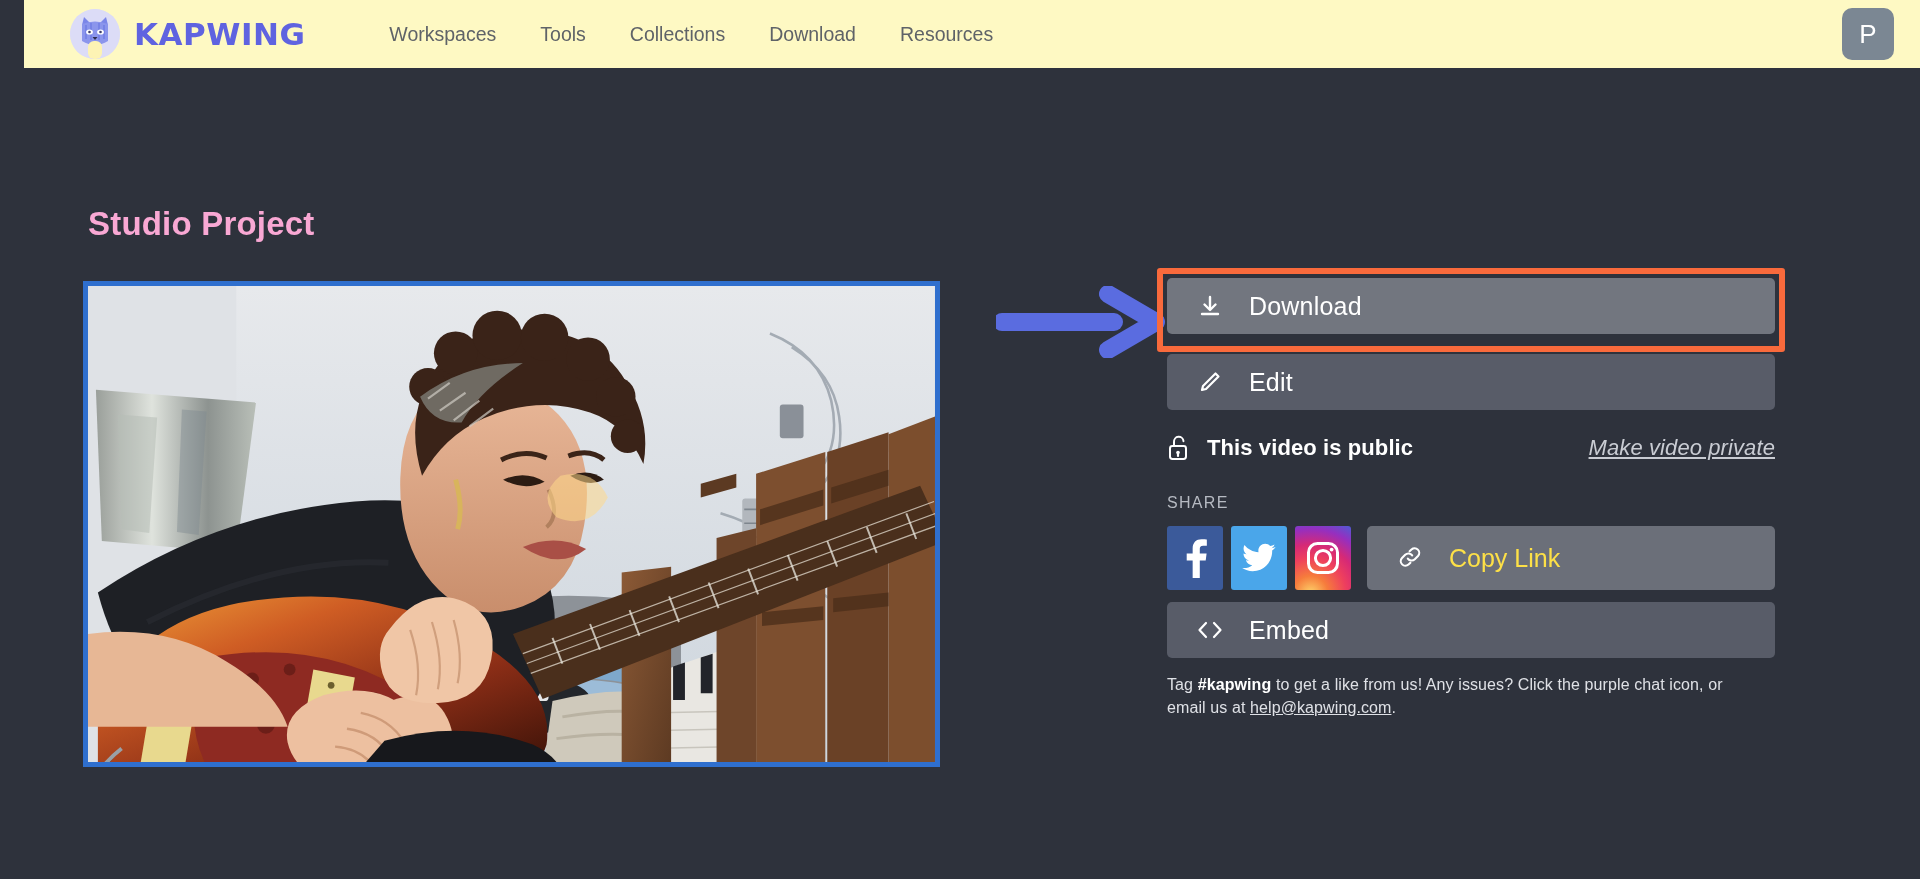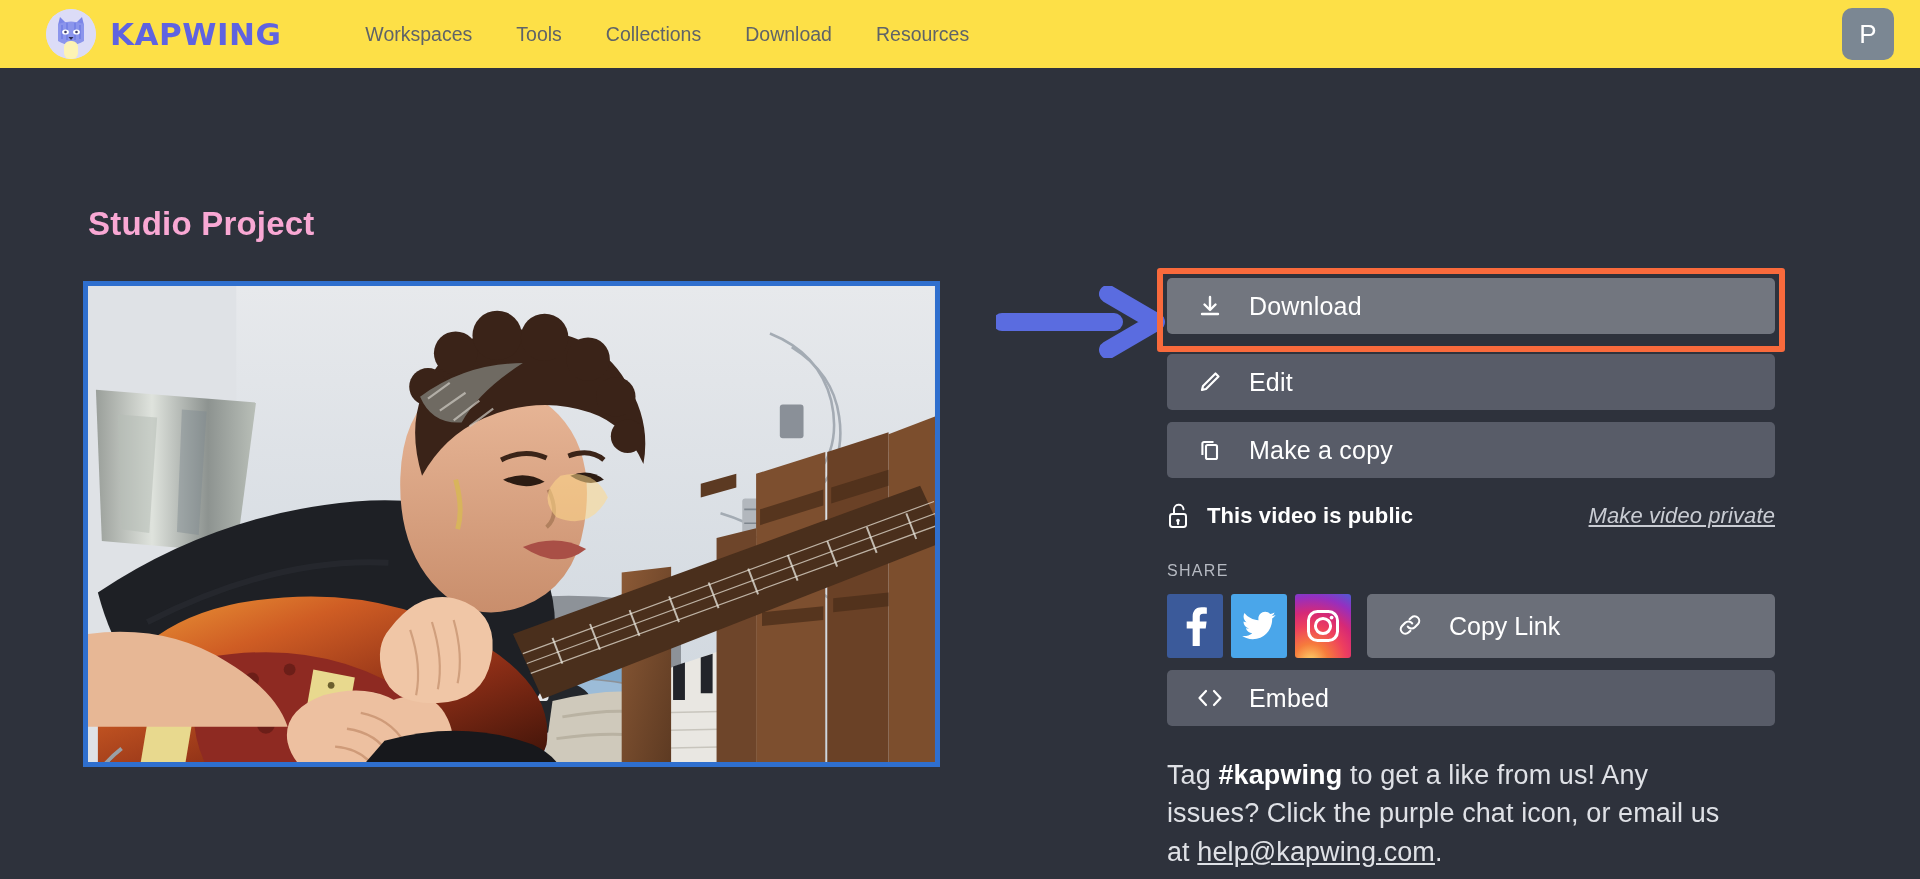--- a/index.html
+++ b/index.html
@@ -13,25 +13,26 @@
   body {
     font-family: "Liberation Sans", sans-serif;
     background: #2e323c;
     color: #ffffff;
     -webkit-font-smoothing: antialiased;
   }
 
   
   .topbar {
     height: 68px;
-    background: #fde047;
+    background: #fef9c3;
     display: flex;
     align-items: center;
     padding: 0 26px 0 46px;
     position: relative;
+    margin-left: 24px;
   }
 
   .brand {
     display: flex;
     align-items: center;
     gap: 14px;
     flex: 0 0 auto;
   }
 
   .brand-mark {
@@ -232,31 +233,31 @@
     height: 64px;
     background: #6b6f79;
     border-radius: 5px;
     display: flex;
     align-items: center;
     padding-left: 30px;
     gap: 26px;
     cursor: pointer;
     margin-left: 8px;
     border: none;
-    color: #ffffff;
+    color: #fde047;
     font-family: inherit;
   }
   .copy-link-btn .label { font-size: 25px; font-weight: 500; }
 
   .embed-btn { margin-top: 6px; }
 
   
   .foot-note {
-    margin-top: 30px;
-    font-size: 27px;
+    margin-top: 16px;
+    font-size: 16px;
     line-height: 1.42;
     color: #dfe1e6;
     max-width: 580px;
     letter-spacing: 0.1px;
   }
   .foot-note b { font-weight: 700; color: #ffffff; }
   .foot-note a {
     color: #dfe1e6;
     text-decoration: underline;
   }
@@ -521,29 +522,20 @@
 
     <button class="action-btn" style="margin-top:20px;">
       <span class="bicon">
         <svg width="24" height="24" viewBox="0 0 24 24" fill="none" stroke="#ffffff" stroke-width="2.2" stroke-linecap="round" stroke-linejoin="round">
           <path d="M17.5 3.5 L20.5 6.5 L8 19 L4 20 L5 16 Z"></path>
         </svg>
       </span>
       <span class="label">Edit</span>
     </button>
 
-    <button class="action-btn">
-      <span class="bicon">
-        <svg width="24" height="24" viewBox="0 0 24 24" fill="none" stroke="#ffffff" stroke-width="2.1" stroke-linejoin="round">
-          <rect x="8" y="7" width="11" height="14" rx="1.6"></rect>
-          <path d="M15.5 4 H6 A1.6 1.6 0 0 0 4.4 5.6 V17"></path>
-        </svg>
-      </span>
-      <span class="label">Make a copy</span>
-    </button>
 
     <div class="vis-row">
       <div class="vis-left">
         <span>
           <svg class="lock-icon" viewBox="0 0 22 26" fill="none" stroke="#ffffff" stroke-width="2" stroke-linecap="round">
             <rect x="3" y="11" width="16" height="13" rx="2.4"></rect>
             <path d="M7 11 V7 A4.5 4.5 0 0 1 16.5 6.2"></path>
             <circle cx="11" cy="17.5" r="1.8" fill="#ffffff" stroke="none"></circle>
             <path d="M11 18.5 V21" stroke-width="2.2"></path>
           </svg>

